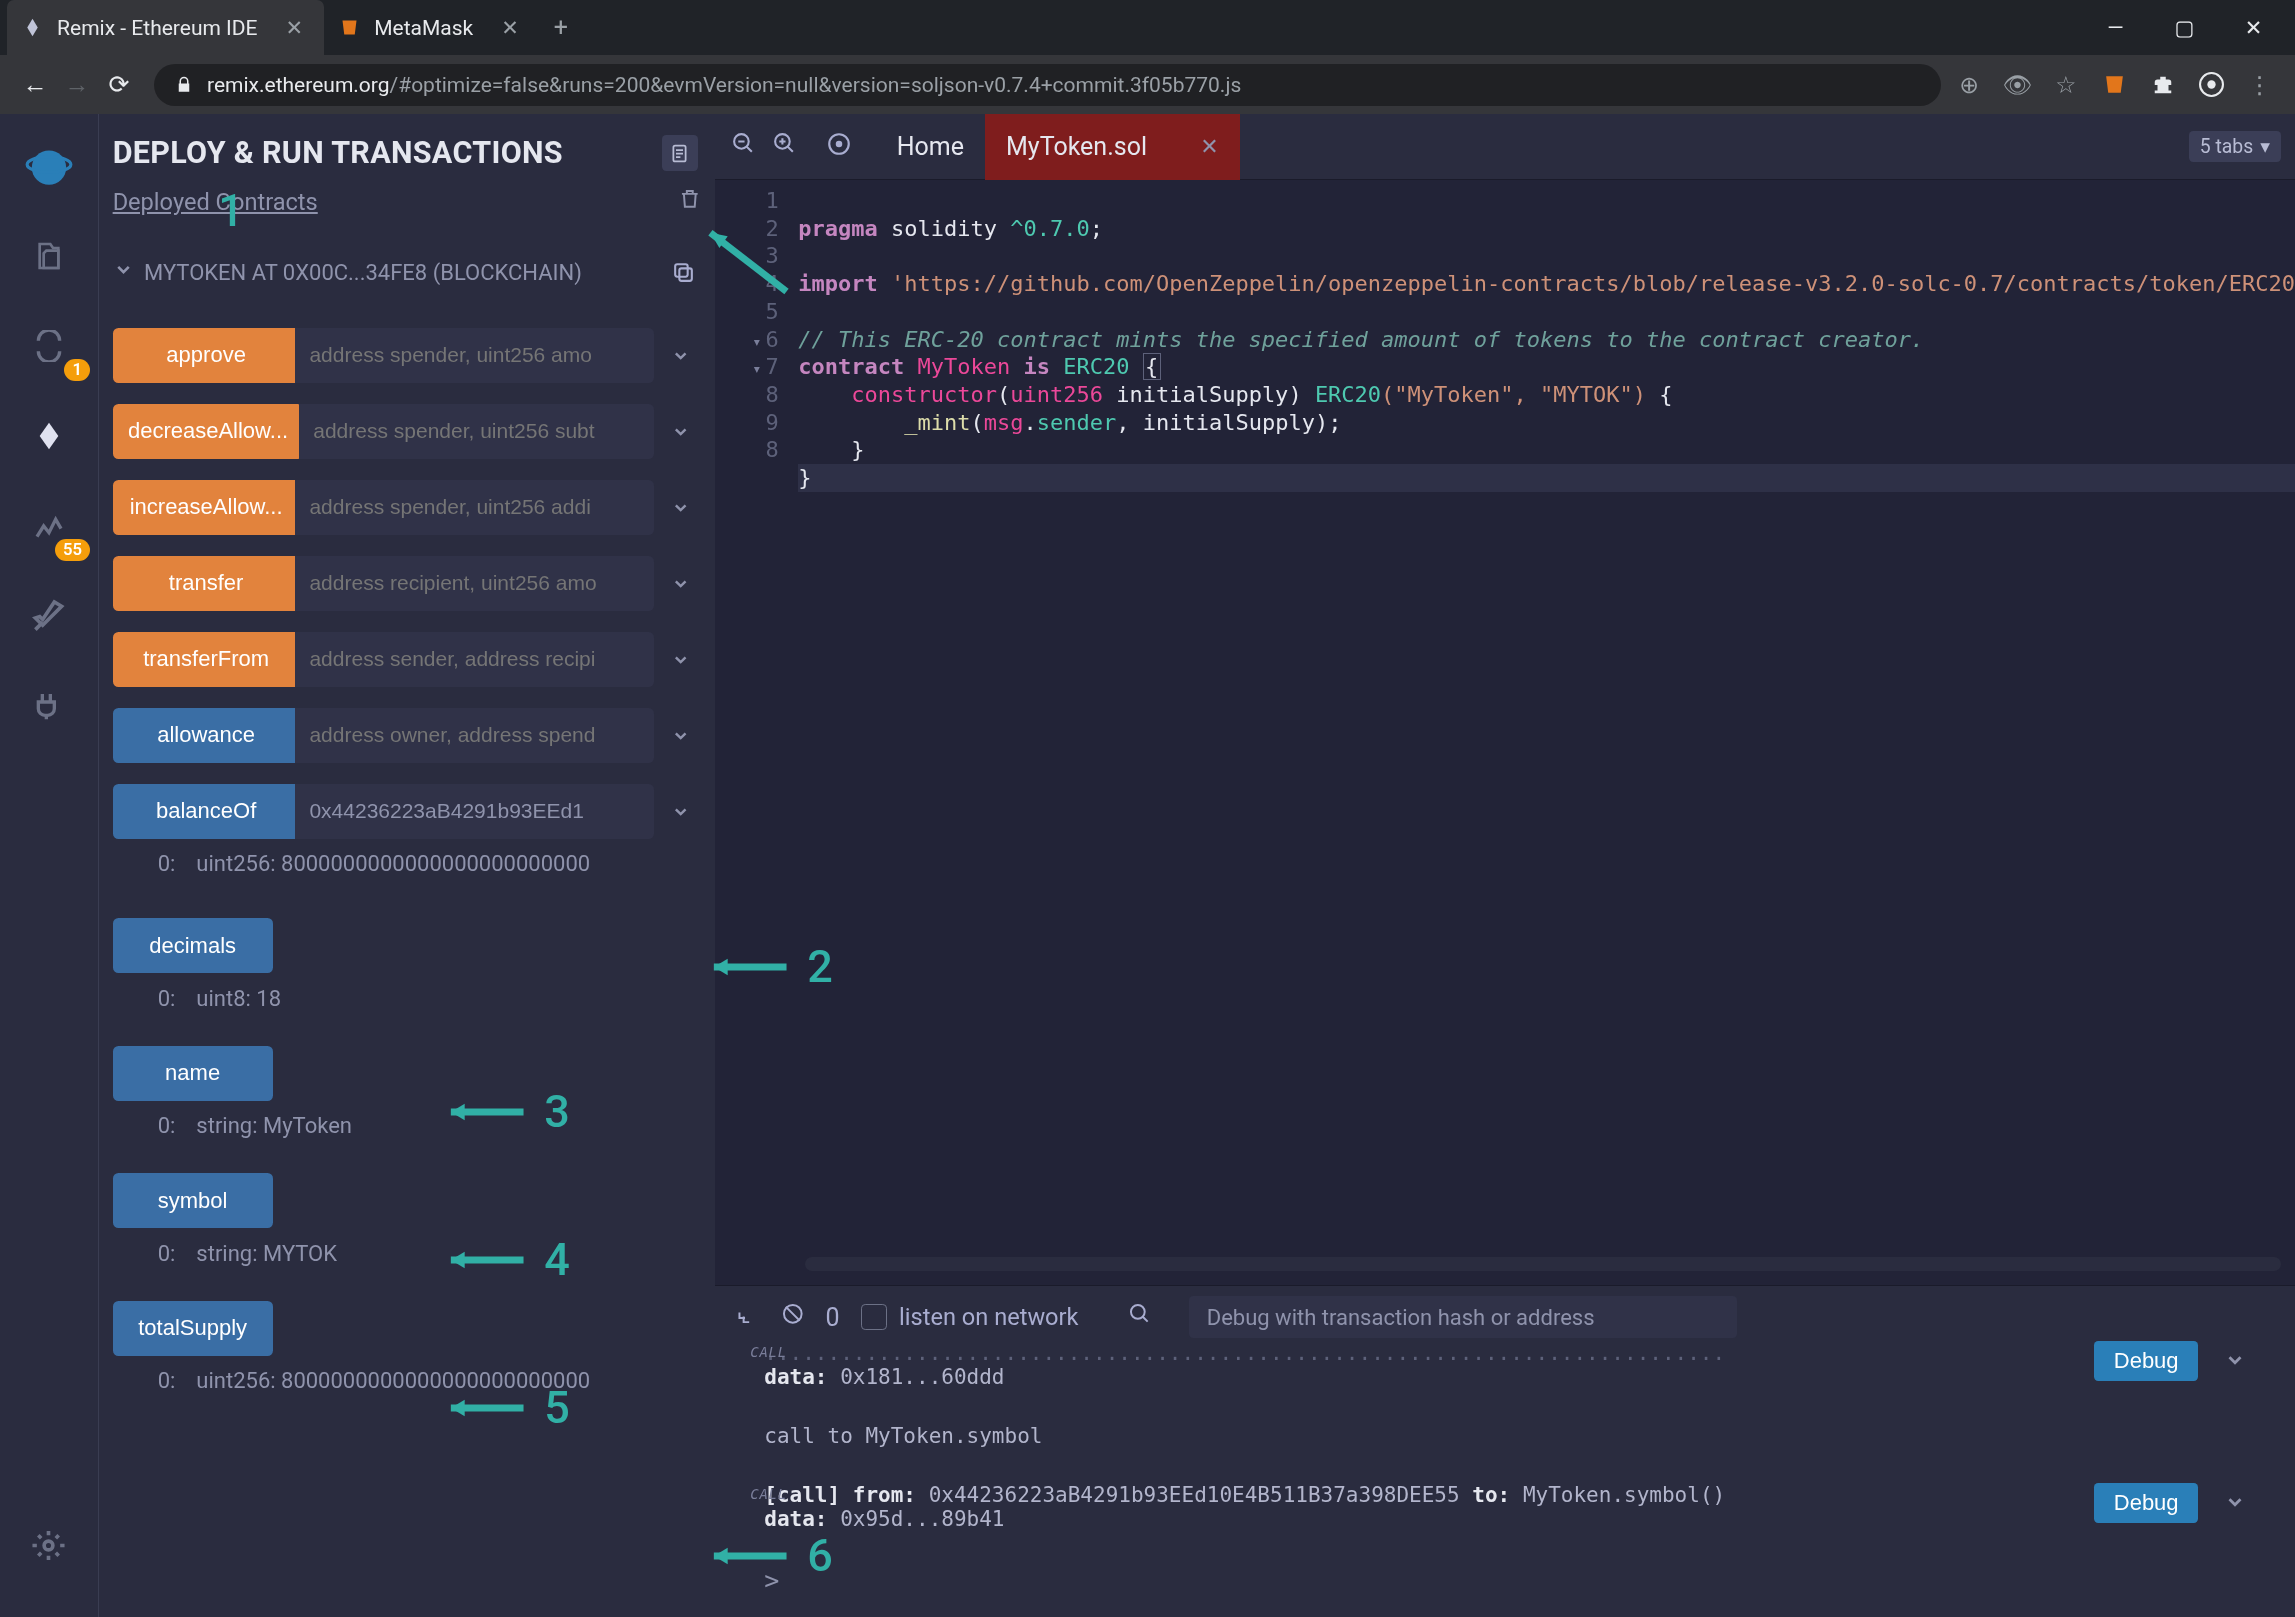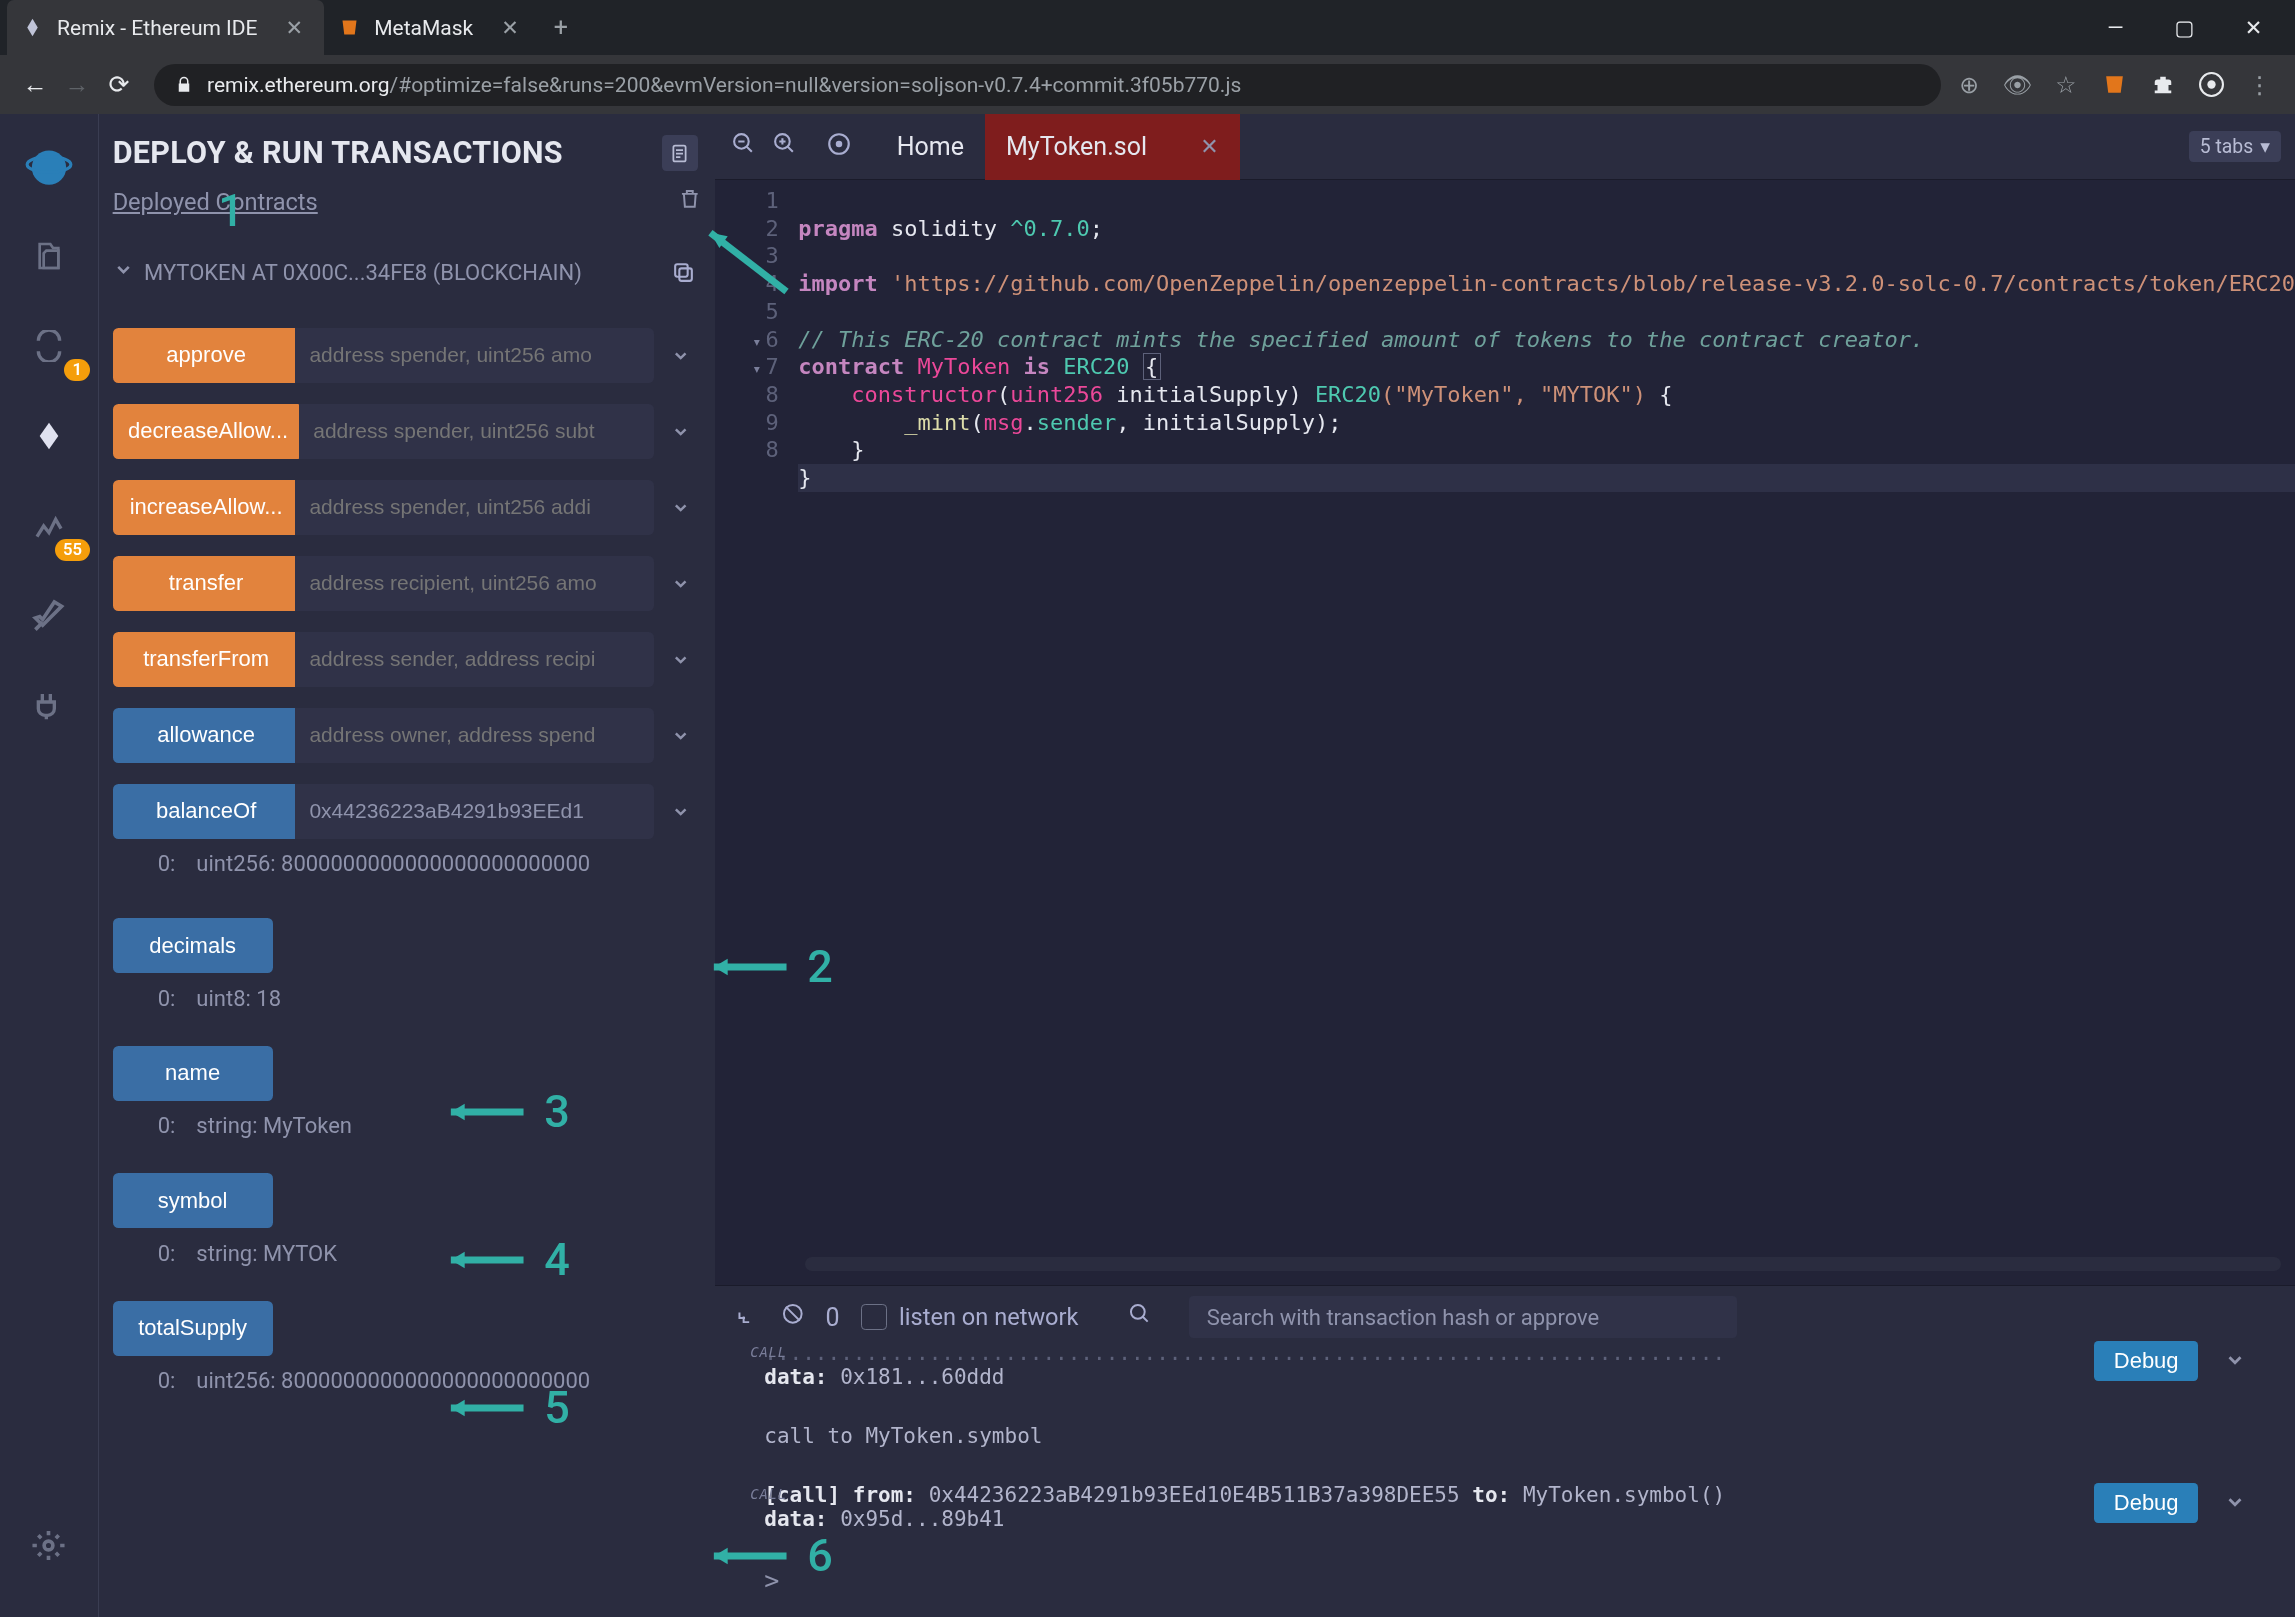--- a/index.html
+++ b/index.html
@@ -641,21 +641,21 @@
             </svg></span>
         <span class="zero">0</span>
         <div class="listen">
           <span class="cb"></span>
           <span>listen on network</span>
         </div>
         <span class="magnify" style="margin-left:28px"><svg viewBox="0 0 24 24" style="width:23.6px;height:23.6px">
               <circle cx="10" cy="10" r="7" fill="none" stroke="#a9add0" stroke-width="2"></circle>
               <path d="M15 15l5 5" stroke="#a9add0" stroke-width="2"></path>
             </svg></span>
-        <div class="tsearch">Search with transaction hash or approve</div>
+        <div class="tsearch">Debug with transaction hash or address</div>
       </div>
       <div class="termlog">
         <div class="entry" style="margin-top:-7px">
           <span class="call-tag">call</span>
           <span style="color:#5d617a">............................................................................</span><br>
           <span class="b">data:</span><span> 0x181...60ddd</span>
           <button class="debug">Debug</button>
           <span class="chev-r"><svg viewBox="0 0 24 24" style="width:22px;height:22px">
                 <path d="M6 9l6 6 6-6" fill="none" stroke="#8f93ac" stroke-width="3"></path>
               </svg></span>

